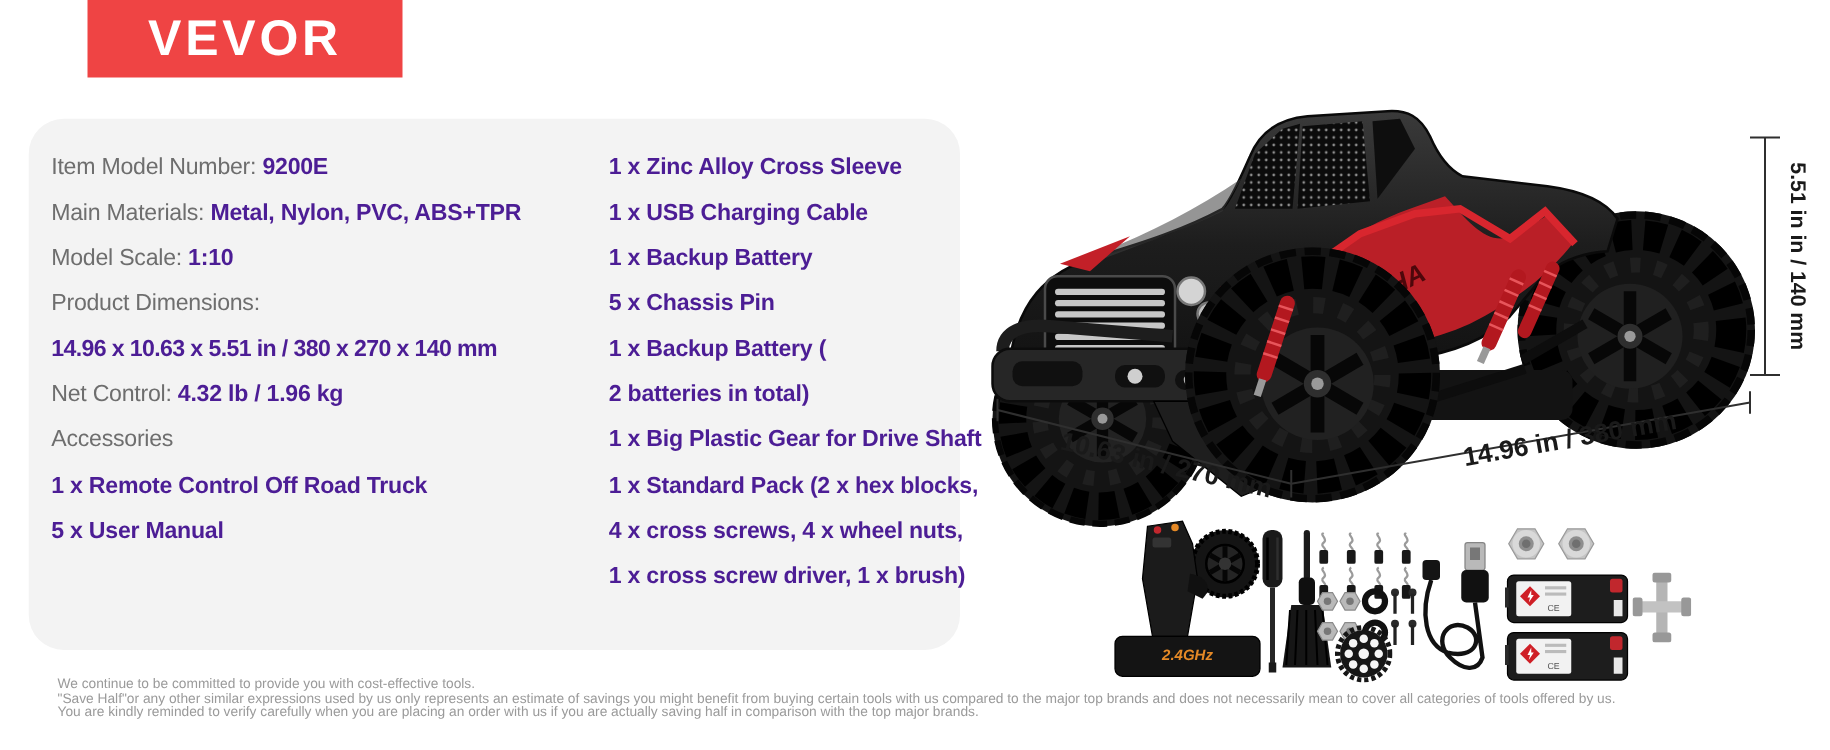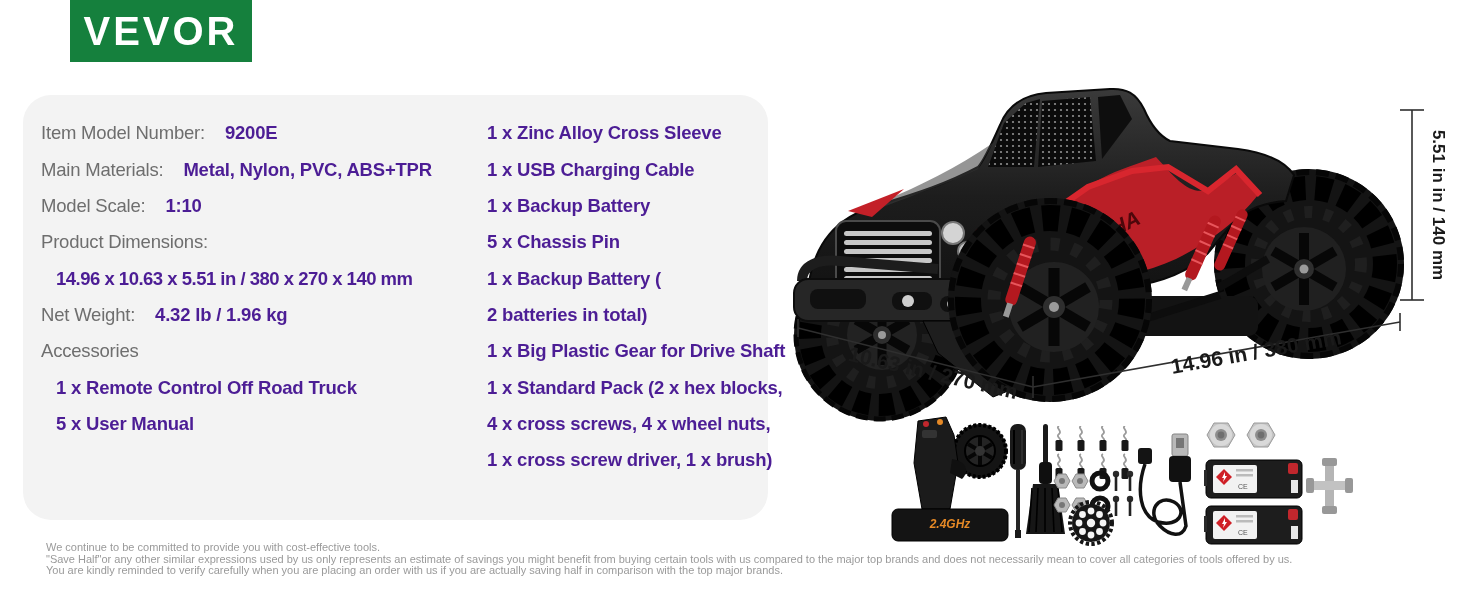--- a/index.html
+++ b/index.html
@@ -1,30 +1,30 @@
 <!DOCTYPE html>
 <html><head>
 <meta charset="utf-8">
 <style>
   html,body{margin:0;padding:0;background:#fff;}
   #page{position:relative;width:1464px;height:600px;background:#ffffff;overflow:hidden;
         font-family:"Liberation Sans",sans-serif;}
 
   
-  .logo{position:absolute;left:70px;top:0;width:182px;height:62px;background:#15803d;
+  .logo{position:absolute;left:70px;top:0;width:252px;height:62px;background:#ef4444;
         display:flex;align-items:center;justify-content:center;}
   .logo span{color:#fff;font-size:40px;font-weight:800;letter-spacing:3px;}
 
   
   .panel{position:absolute;left:23px;top:95px;width:745px;height:425px;background:#f3f3f3;
          border-radius:28px;}
   .spec-col{position:absolute;top:115px;font-size:18.5px;letter-spacing:-0.2px;}
   .spec-col.left{left:41px;}
   .spec-col.right{left:451px;margin-left:36px;}
-  .spec-row{height:36.35px;display:flex;align-items:center;white-space:pre;gap:15px;}
+  .spec-row{height:36.35px;display:flex;align-items:center;white-space:pre;}
   .spec-label{color:#6e6e6e;}
   .spec-value{color:#4c1d95;font-weight:bold;}
 
   
   .dimsvg{position:absolute;left:780px;top:95px;width:684px;height:330px;}
   .dim-label{position:absolute;font-weight:bold;color:#1a1a1a;white-space:nowrap;}
   .dim-height{left:1438px;top:205px;font-size:17px;transform:translate(-50%,-50%) rotate(90deg);}
   .dim-width{left:933px;top:373px;font-size:21px;transform:translate(-50%,-50%) rotate(13deg);}
   .dim-length{left:1256px;top:352px;font-size:21px;transform:translate(-50%,-50%) rotate(-10deg);}
 
@@ -58,21 +58,21 @@
   </div>
 
   <div class="panel"></div>
 
   <div class="spec-col left">
     <div class="spec-row"><span class="spec-label">Item Model Number: </span><span class="spec-value">9200E</span></div>
     <div class="spec-row"><span class="spec-label">Main Materials: </span><span class="spec-value">Metal, Nylon, PVC, ABS+TPR</span></div>
     <div class="spec-row"><span class="spec-label">Model Scale: </span><span class="spec-value">1:10</span></div>
     <div class="spec-row"><span class="spec-label">Product Dimensions:</span><span class="spec-value"></span></div>
     <div class="spec-row"><span class="spec-label"></span><span class="spec-value" style="letter-spacing:-0.5px">14.96 x 10.63 x 5.51 in / 380 x 270 x 140 mm</span></div>
-    <div class="spec-row"><span class="spec-label">Net Weight: </span><span class="spec-value">4.32 lb / 1.96 kg</span></div>
+    <div class="spec-row"><span class="spec-label">Net Control: </span><span class="spec-value">4.32 lb / 1.96 kg</span></div>
     <div class="spec-row"><span class="spec-label">Accessories</span><span class="spec-value"></span></div>
     <div class="spec-row"><span class="spec-label"></span><span class="spec-value">1 x Remote Control Off Road Truck</span></div>
     <div class="spec-row"><span class="spec-label"></span><span class="spec-value">5 x User Manual</span></div>
   </div>
 
   <div class="spec-col right">
     <div class="spec-row"><span class="spec-value">1 x Zinc Alloy Cross Sleeve</span></div>
     <div class="spec-row"><span class="spec-value">1 x USB Charging Cable</span></div>
     <div class="spec-row"><span class="spec-value">1 x Backup Battery</span></div>
     <div class="spec-row"><span class="spec-value">5 x Chassis Pin</span></div>

